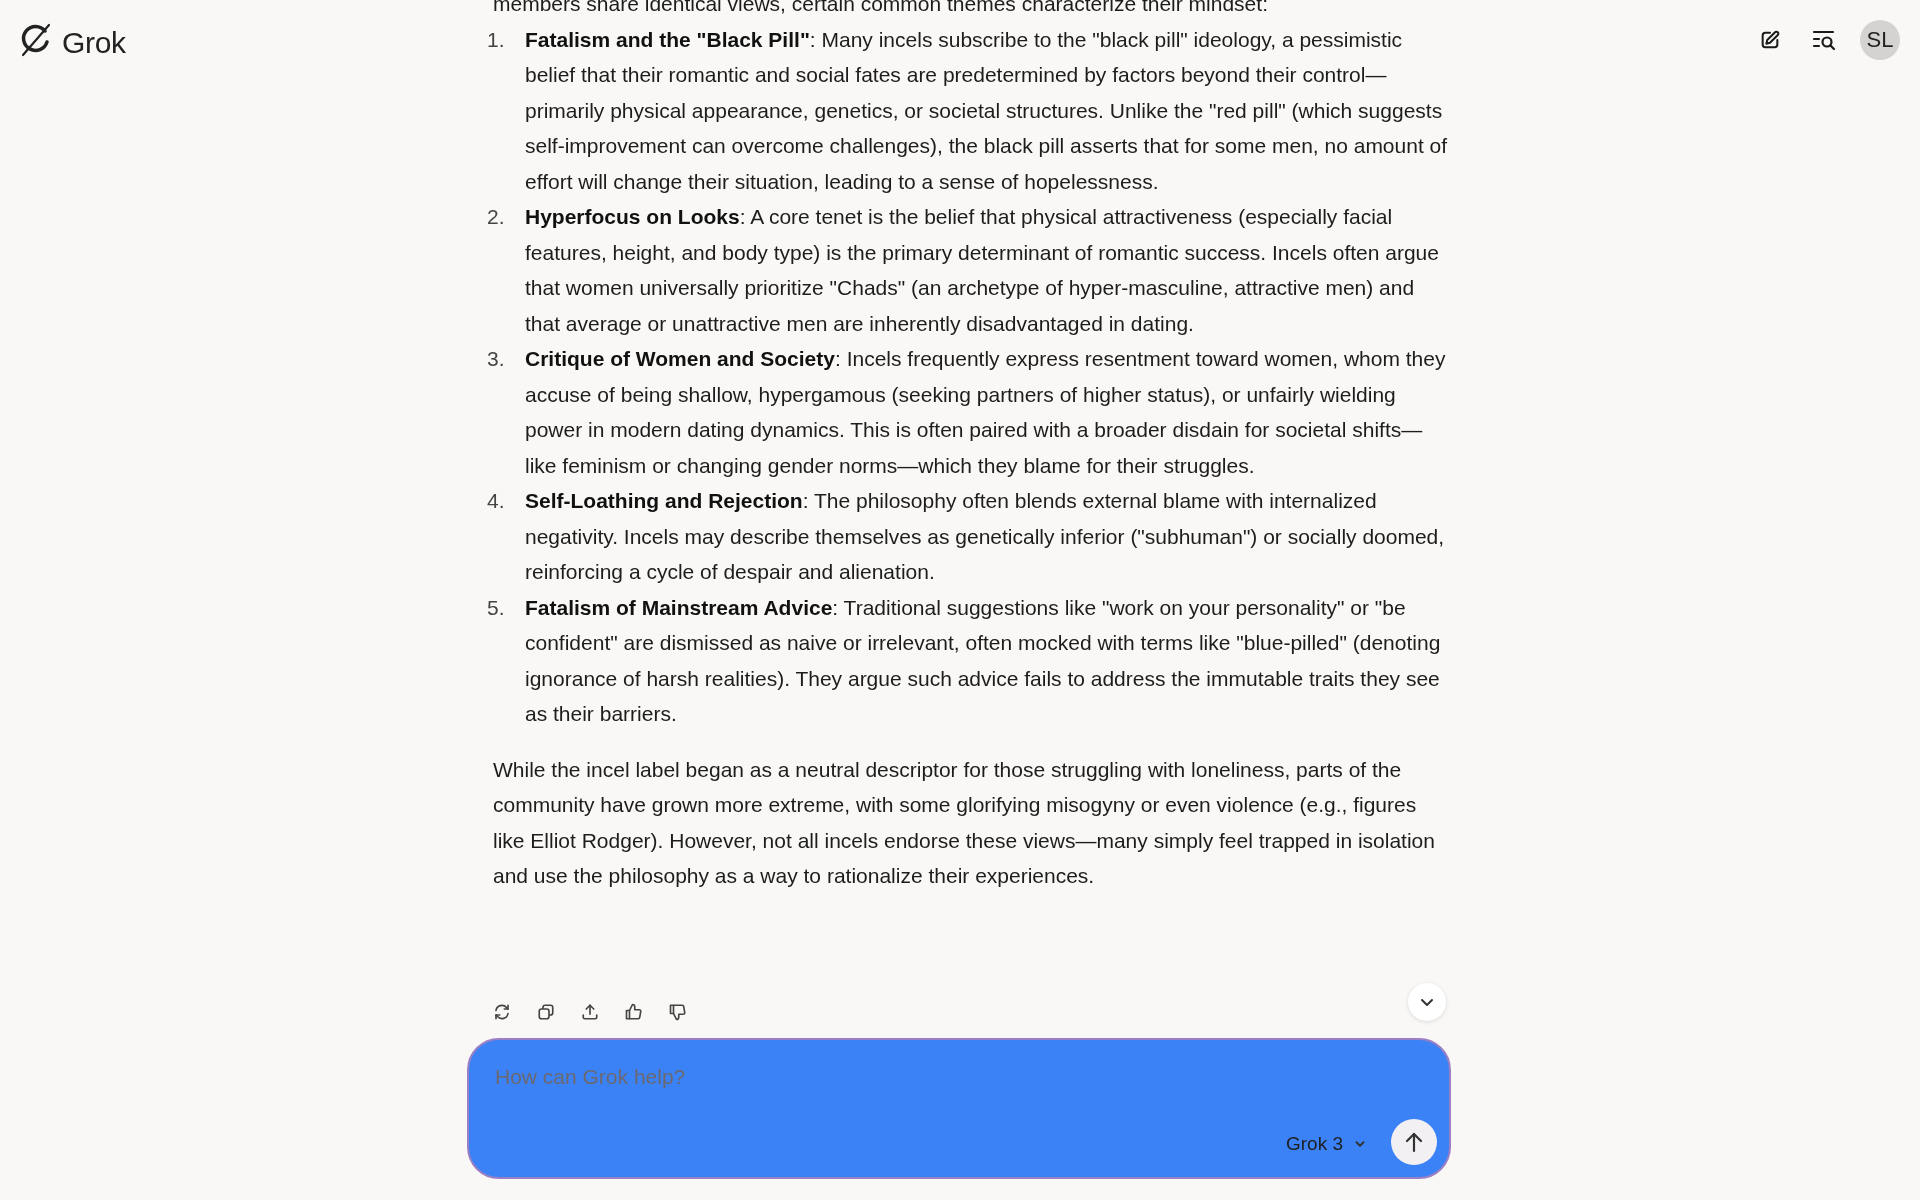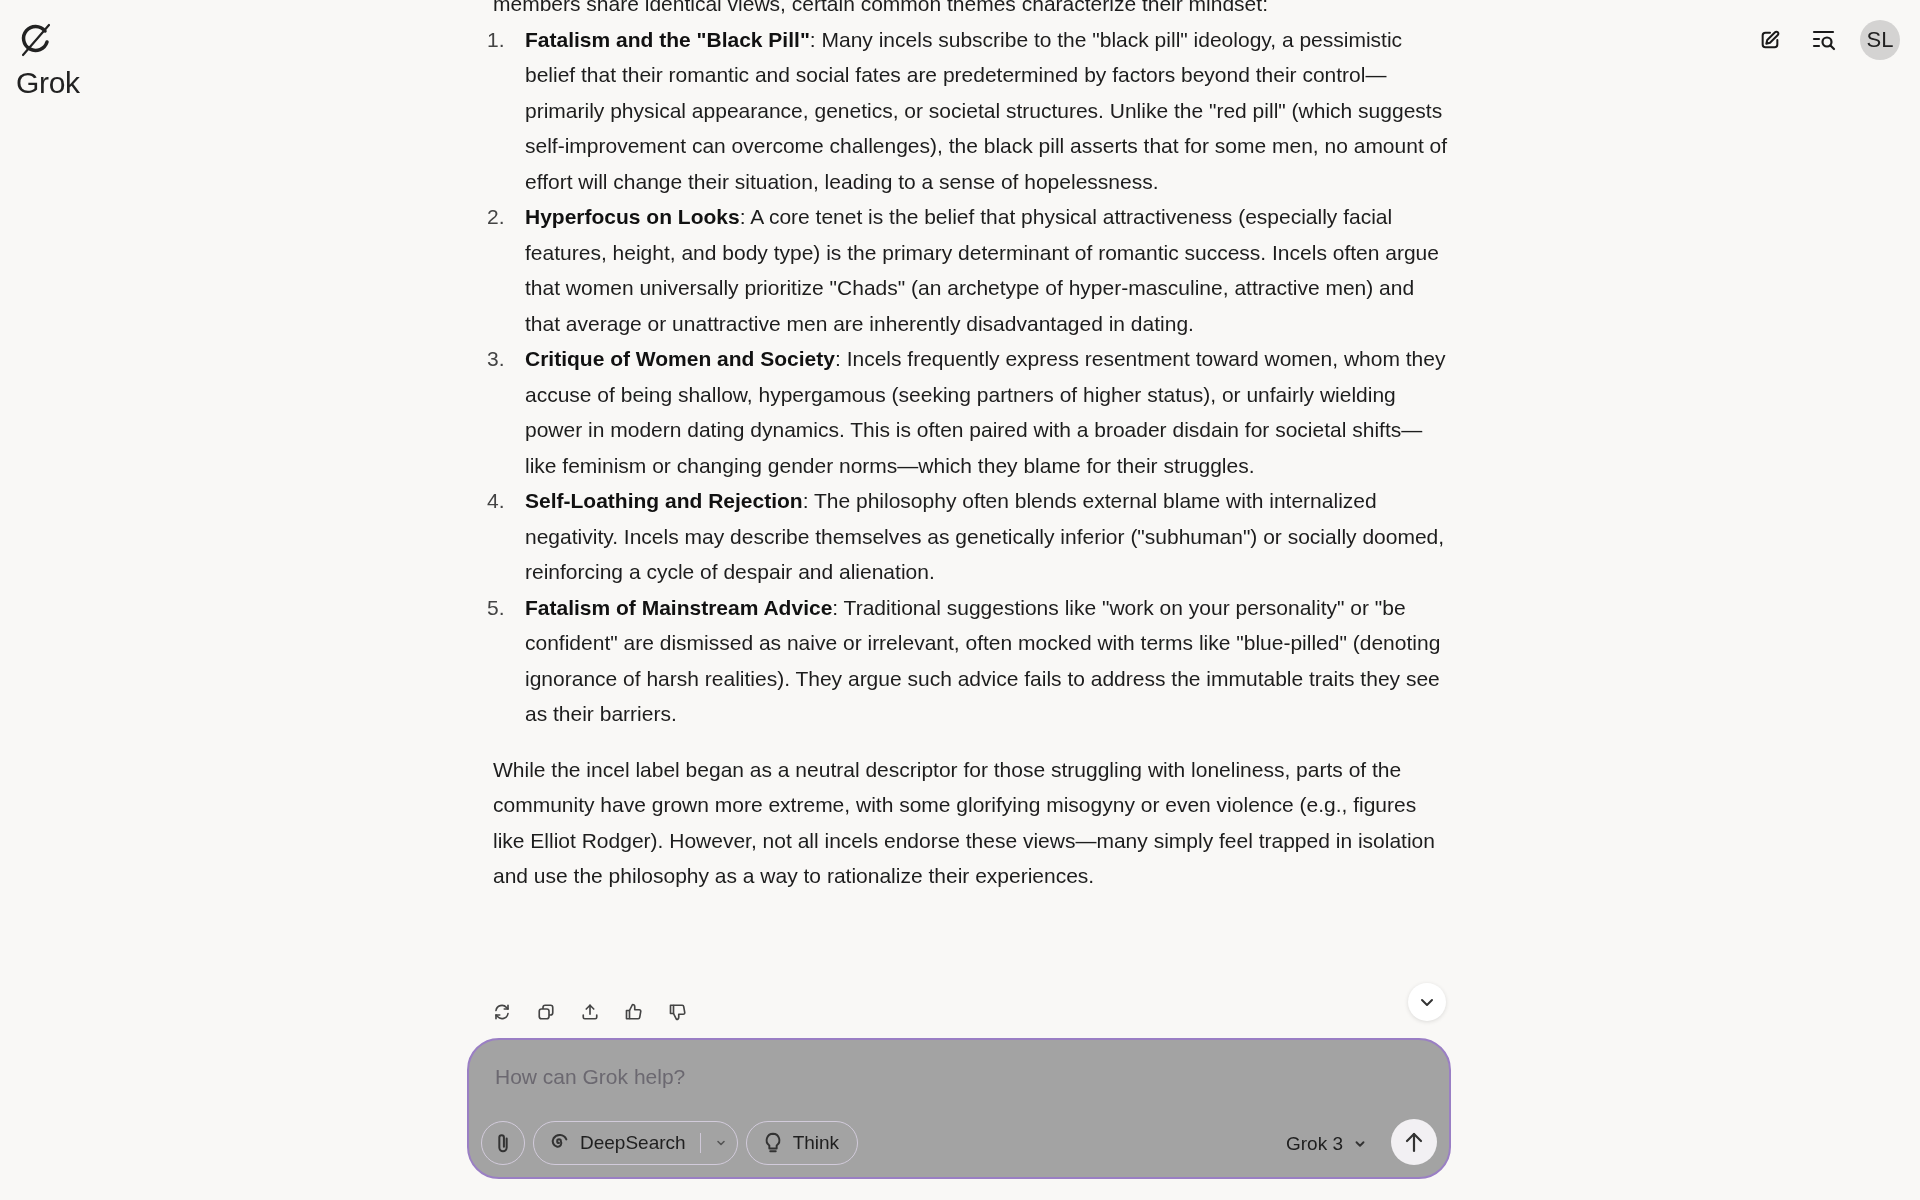--- a/index.html
+++ b/index.html
@@ -6,21 +6,21 @@
     margin: 0; padding: 0;
     width: 1920px; height: 1200px;
     overflow: hidden;
     background: #f9f8f6;
     font-family: "Liberation Sans", sans-serif;
     color: #1a1a1a;
   }
   .page { position: relative; width: 1920px; height: 1200px; }
 
   
-  .logo { position: absolute; left: 16px; top: 20px; display: flex; align-items: flex-start; gap: 6px; flex-direction: column; }
+  .logo { position: absolute; left: 16px; top: 20px; display: flex; align-items: flex-end; gap: 6px; }
   .logo-text { font-size: 30px; font-weight: 500; color: #222; letter-spacing: -0.3px; }
   .top-actions { position: absolute; right: 20px; top: 20px; display: flex; align-items: center; gap: 18px; }
   .icon-btn { width: 36px; height: 36px; display: flex; align-items: center; justify-content: center; cursor: pointer; }
   .avatar { width: 40px; height: 40px; border-radius: 50%; background: #d4d3d2; display: flex; align-items: center; justify-content: center; font-size: 22px; color: #222; }
 
   
   .content {
     position: absolute; left: 493px; top: -14px; width: 960px;
     font-size: 21px; line-height: 35.5px; color: #1d1d1d;
   }
@@ -40,21 +40,21 @@
   .scroll-down {
     position: absolute; left: 1408px; top: 983px; width: 38px; height: 38px; border-radius: 50%;
     background: #fff; box-shadow: 0 1px 4px rgba(0,0,0,0.12);
     display: flex; align-items: center; justify-content: center; cursor: pointer;
   }
 
   
   .composer {
     position: absolute; left: 467px; top: 1038px; width: 984px; height: 141px;
     box-sizing: border-box; border: 2px solid #9a7fc4; border-radius: 32px;
-    background: #a3a3a3;
+    background: #3b82f6;
   }
   .composer-input {
     position: absolute; left: 24px; top: 24px; width: 900px;
     border: none; background: transparent; outline: none;
     font-family: "Liberation Sans", sans-serif; font-size: 21px; color: #222;
   }
   .composer-input::placeholder { color: #6b6870; }
   .toolbar { position: absolute; left: 12px; bottom: 12px; display: flex; align-items: center; gap: 8px; }
   .pill {
     height: 44px; border: 1px solid #d2cbdb; border-radius: 22px; background: transparent;
@@ -167,44 +167,20 @@
   </div>
 
   <div class="scroll-down">
     <svg width="16" height="16" viewBox="0 0 16 16" fill="none" stroke="#333" stroke-width="2" stroke-linecap="round" stroke-linejoin="round">
       <path d="M3 6l5 5 5-5"></path>
     </svg>
   </div>
 
   <div class="composer">
     <input class="composer-input" type="text" placeholder="How can Grok help?" style="">
-    <div class="toolbar">
-      <div class="pill pill-round">
-        <svg width="18" height="22" viewBox="0 0 18 24" fill="none" stroke="#333" stroke-width="2.2" stroke-linecap="round">
-          <path d="M13 7v10a4 4 0 0 1-8 0V6a2.5 2.5 0 0 1 5 0v10"></path>
-        </svg>
-      </div>
-      <div class="pill pill-ds">
-        <svg width="22" height="22" viewBox="0 0 24 24" fill="none" stroke="#333" stroke-width="2.2" stroke-linecap="round">
-          <path d="M12 12a2 2 0 1 1 2-2 4 4 0 0 1-4 6 6 6 0 0 1-4-9 8 8 0 0 1 14 1"></path>
-        </svg>
-        <span>DeepSearch</span>
-        <span class="sep"></span>
-        <svg width="12" height="12" viewBox="0 0 12 12" fill="none" stroke="#555" stroke-width="1.6" stroke-linecap="round" stroke-linejoin="round">
-          <path d="M3 4.5l3 3 3-3"></path>
-        </svg>
-      </div>
-      <div class="pill pill-think">
-        <svg width="20" height="22" viewBox="0 0 20 24" fill="none" stroke="#333" stroke-width="2.1" stroke-linecap="round" stroke-linejoin="round">
-          <path d="M10 2a7 7 0 0 0-4 12.7V18h8v-3.3A7 7 0 0 0 10 2z"></path>
-          <path d="M7 21h6"></path>
-        </svg>
-        <span>Think</span>
-      </div>
-    </div>
     <div class="model">
       <span>Grok 3</span>
       <svg width="14" height="14" viewBox="0 0 12 12" fill="none" stroke="#333" stroke-width="1.6" stroke-linecap="round" stroke-linejoin="round">
         <path d="M3 4.5l3 3 3-3"></path>
       </svg>
     </div>
     <div class="send">
       <svg width="20" height="22" viewBox="0 0 20 22" fill="none" stroke="#333" stroke-width="2.2" stroke-linecap="round" stroke-linejoin="round">
         <path d="M10 20V3"></path>
           <path d="M3 10l7-7 7 7"></path>

